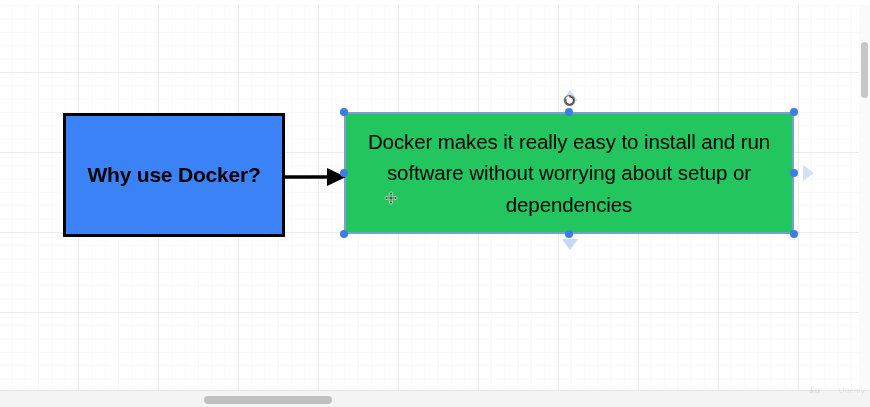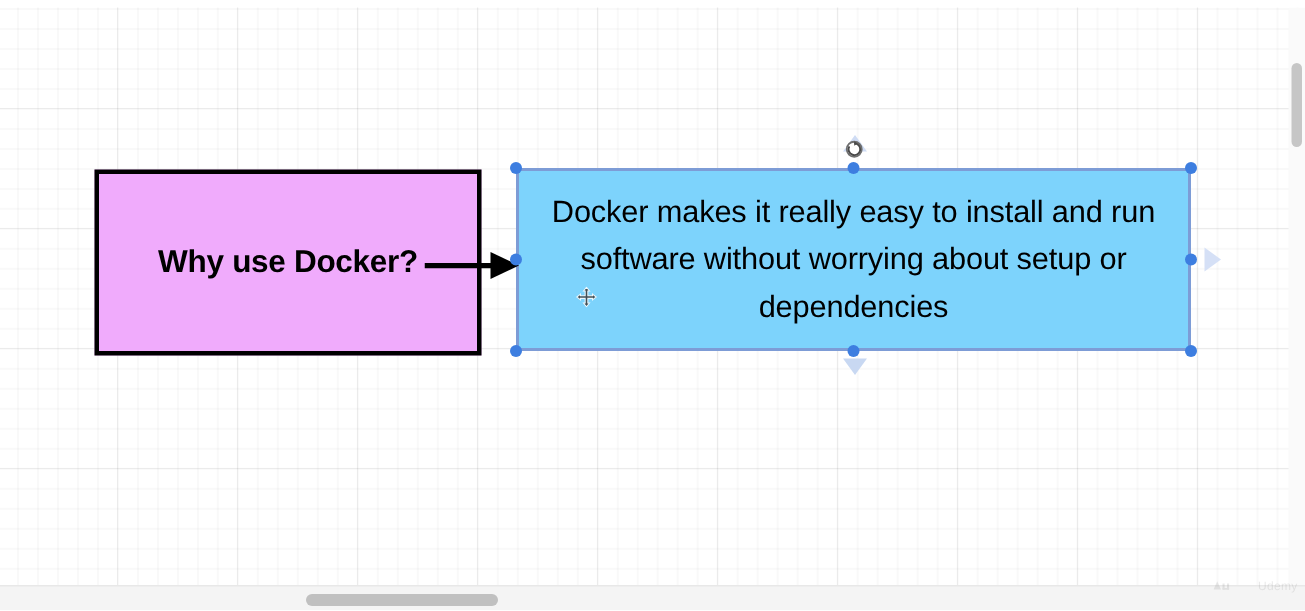--- a/index.html
+++ b/index.html
@@ -50,23 +50,23 @@
     width: 870px; height: 5px;
     background: #ffffff;
     z-index: 6;
   }
 
   
   .node-plain {
     position: absolute;
     left: 63px;
     top: 113px;
-    width: 258px;
+    width: 222px;
     height: 124px;
-    background: #f0abfc;
+    background: #3b82f6;
     border: 3px solid #000000;
     display: flex;
     align-items: center;
     justify-content: center;
     z-index: 3;
   }
   .node-plain .node-text {
     font-size: 21px;
     font-weight: bold;
     color: #000000;
@@ -87,21 +87,21 @@
     overflow: visible;
   }
 
   
   .node-selected {
     position: absolute;
     left: 344px;
     top: 112px;
     width: 450px;
     height: 122px;
-    background: #7dd3fc;
+    background: #22c55e;
     border: 2px solid #7d9cd6;
     display: flex;
     align-items: center;
     justify-content: center;
     z-index: 3;
   }
   .node-selected .node-text {
     font-size: 20.5px;
     font-weight: normal;
     color: #000000;

